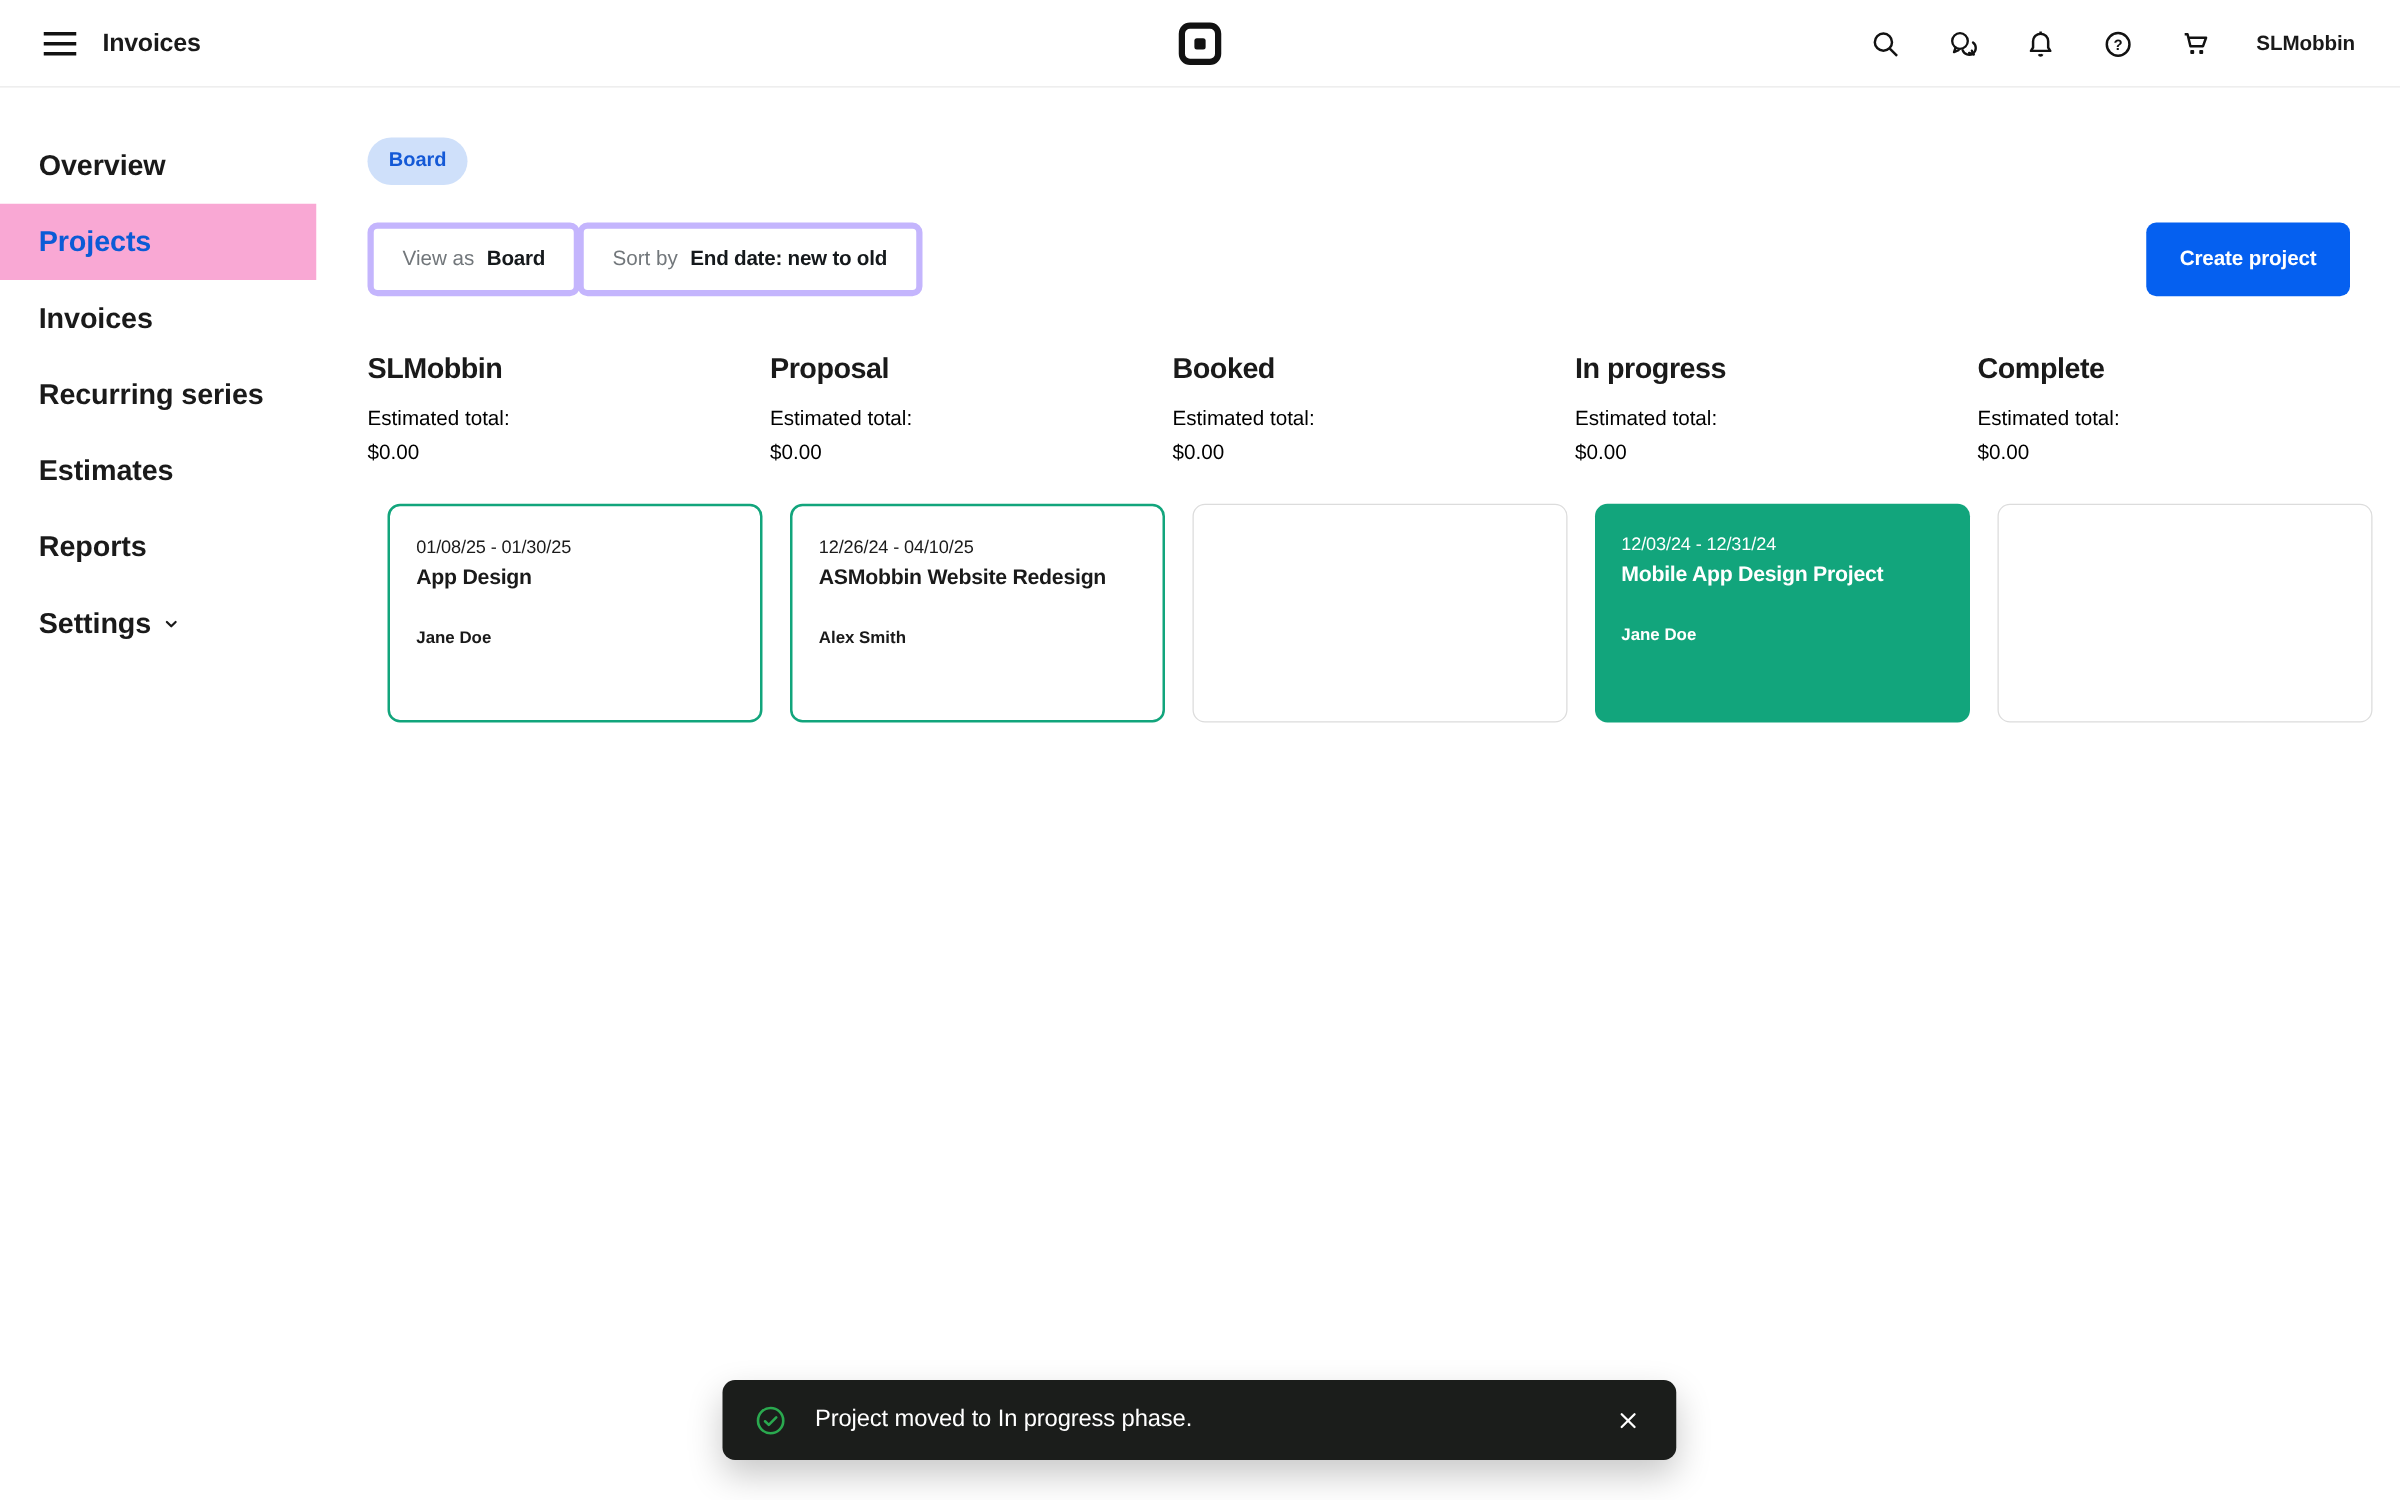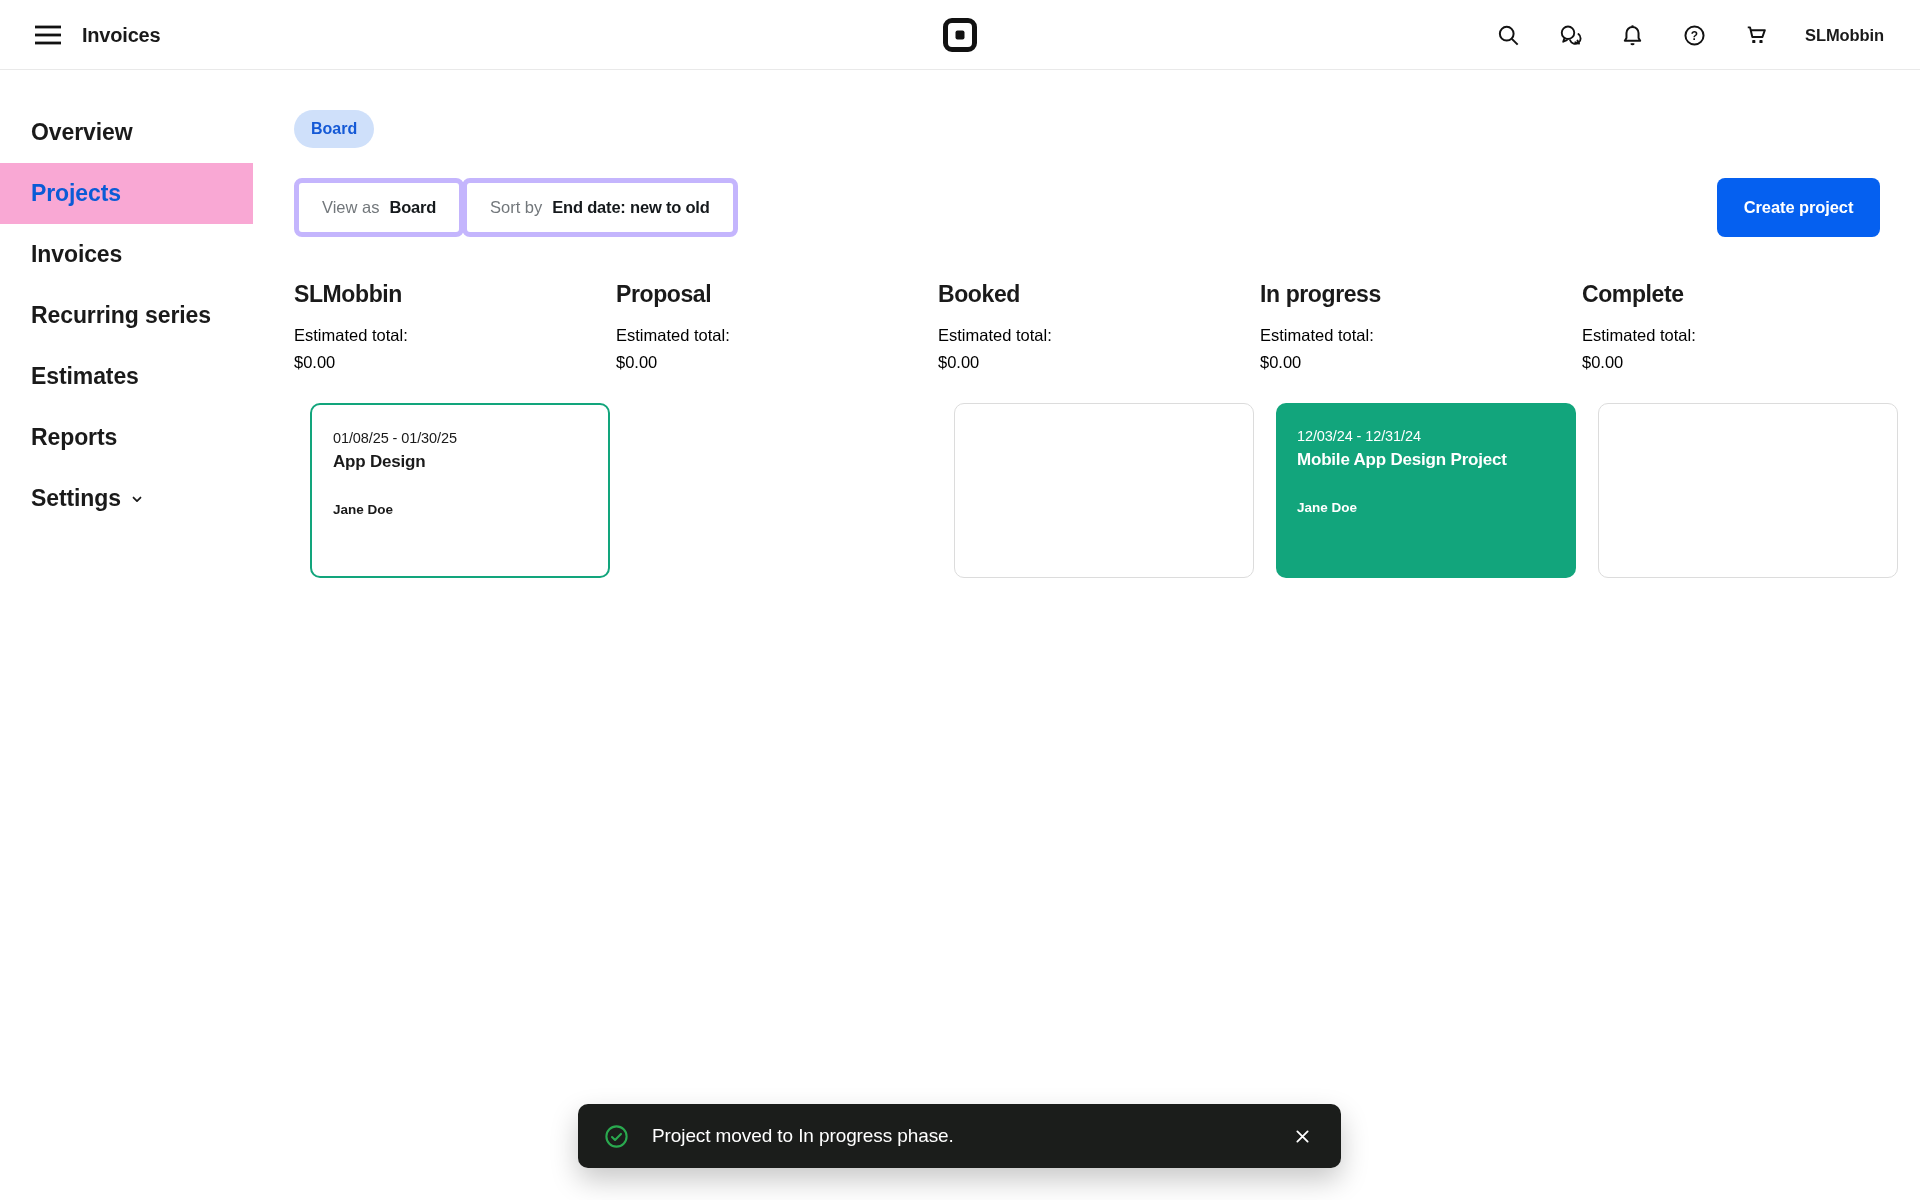--- a/index.html
+++ b/index.html
@@ -180,20 +180,27 @@
         <div class="card-title">App Design</div>
         <div class="card-person">Jane Doe</div>
       </div>
     </div>
   </section>
 
   <section class="column">
     <div class="col-name">Proposal</div>
     <div class="col-sub">Estimated total:</div>
     <div class="col-sub">$0.00</div>
+    <div class="cards">
+      <div class="card outlined">
+        <div class="card-dates">12/26/24 - 04/10/25</div>
+        <div class="card-title">ASMobbin Website Redesign</div>
+        <div class="card-person">Alex Smith</div>
+      </div>
+    </div>
   </section>
 
   <section class="column">
     <div class="col-name">Booked</div>
     <div class="col-sub">Estimated total:</div>
     <div class="col-sub">$0.00</div>
     <div class="cards">
       <div class="card empty"></div>
     </div>
   </section>

